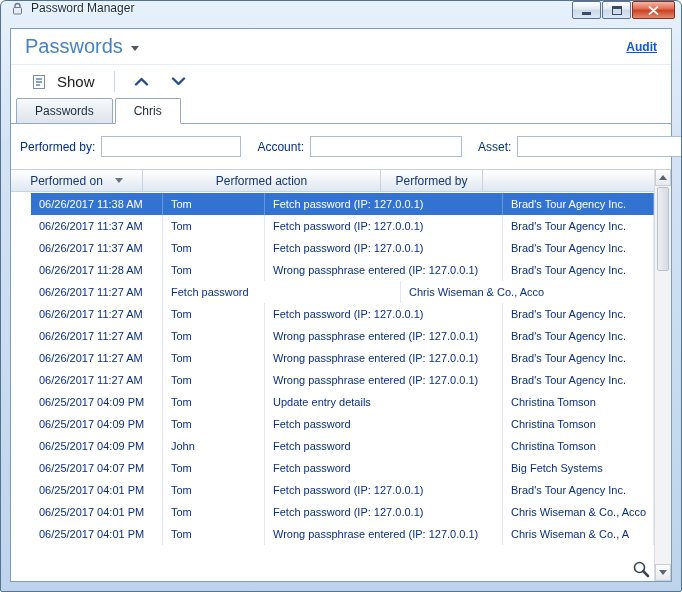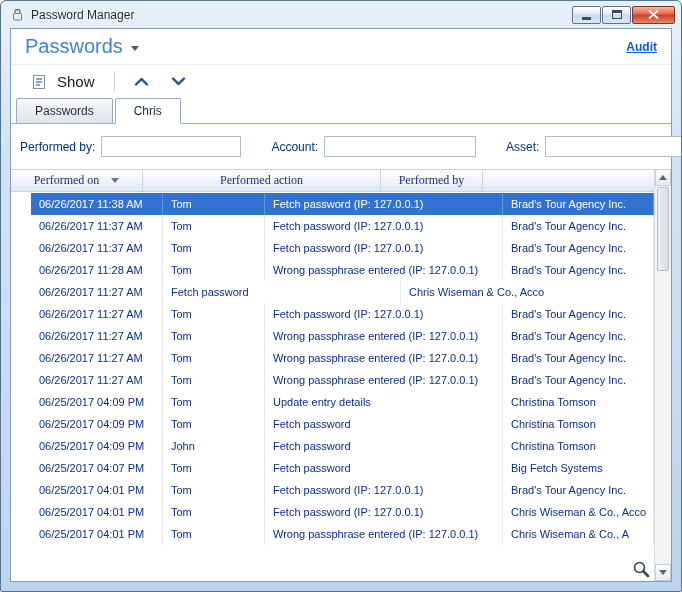--- a/index.html
+++ b/index.html
@@ -15,21 +15,21 @@
   .window {
     width: 682px; height: 592px;
     border: 1px solid #54738f;
     border-radius: 6px 6px 2px 2px;
     background: linear-gradient(180deg, #e7f1fb 0%, #d4e3f4 25%, #bdd4ec 100%);
     display: flex; flex-direction: column;
     overflow: hidden;
   }
   .titlebar {
     flex: 0 0 27px;
-    display: flex; align-items: center;
+    display: flex; align-items: flex-start;
     padding: 0 6px 0 9px;
   }
   .title-icon { width: 15px; height: 15px; margin-right: 6px; flex: 0 0 auto; }
   .title-text { font-size: 12px; color: #1c2a3a; text-shadow: 0 0 3px #fff; }
   .win-controls { margin-left: auto; display: flex; gap: 1px; }
   .wbtn {
     height: 18px; border: 1px solid #5f7291; border-radius: 2px;
     display: flex; align-items: center; justify-content: center;
     padding: 0; cursor: default;
   }
@@ -97,37 +97,37 @@
     margin-right: 2px; margin-bottom: -1px; cursor: pointer;
   }
   .tab.active { background: #fff; border-bottom-color: #fff; }
 
   
   .filters {
     flex: 0 0 45px;
     display: flex; align-items: center;
     padding: 0 9px;
   }
-  .fgroup { display: flex; align-items: center; gap: 6px; margin-right: 30px; }
+  .fgroup { display: flex; align-items: center; gap: 6px; margin-right: 16px; }
   .fgroup:last-child { flex: 1; margin-right: 0; min-width: 0; }
   .filter-label { font-size: 12px; color: #003189; white-space: nowrap; }
   .filter-input {
     height: 21px; width: 140px;
     border: 1px solid #aebecd; font-size: 12px; padding: 0 4px;
     font-family: inherit; color: #0a2f86;
   }
   .fgroup .w150 { width: 152px; }
   .fgroup:last-child .filter-input { flex: 1; width: auto; }
 
   
   .tablearea { flex: 1; position: relative; min-height: 0; overflow: hidden; }
   .thead {
     display: flex; height: 23px; margin-right: 17px;
     background: linear-gradient(#ffffff, #ecf1f7 60%, #dfe7f0);
-    border-top: 1px solid #c6d3e1; border-bottom: 1px solid #c6d3e1; font-family: Liberation Serif, serif;
+    border-top: 1px solid #c6d3e1; border-bottom: 1px solid #c6d3e1;
   }
   .th {
     display: flex; align-items: center; justify-content: center;
     font-size: 12px; color: #16357f;
     border-right: 1px solid #c6d3e1; cursor: pointer;
     overflow: hidden; white-space: nowrap;
   }
   .sort-arrow {
     width: 0; height: 0; margin-left: 12px;
     border-left: 4px solid transparent; border-right: 4px solid transparent;

